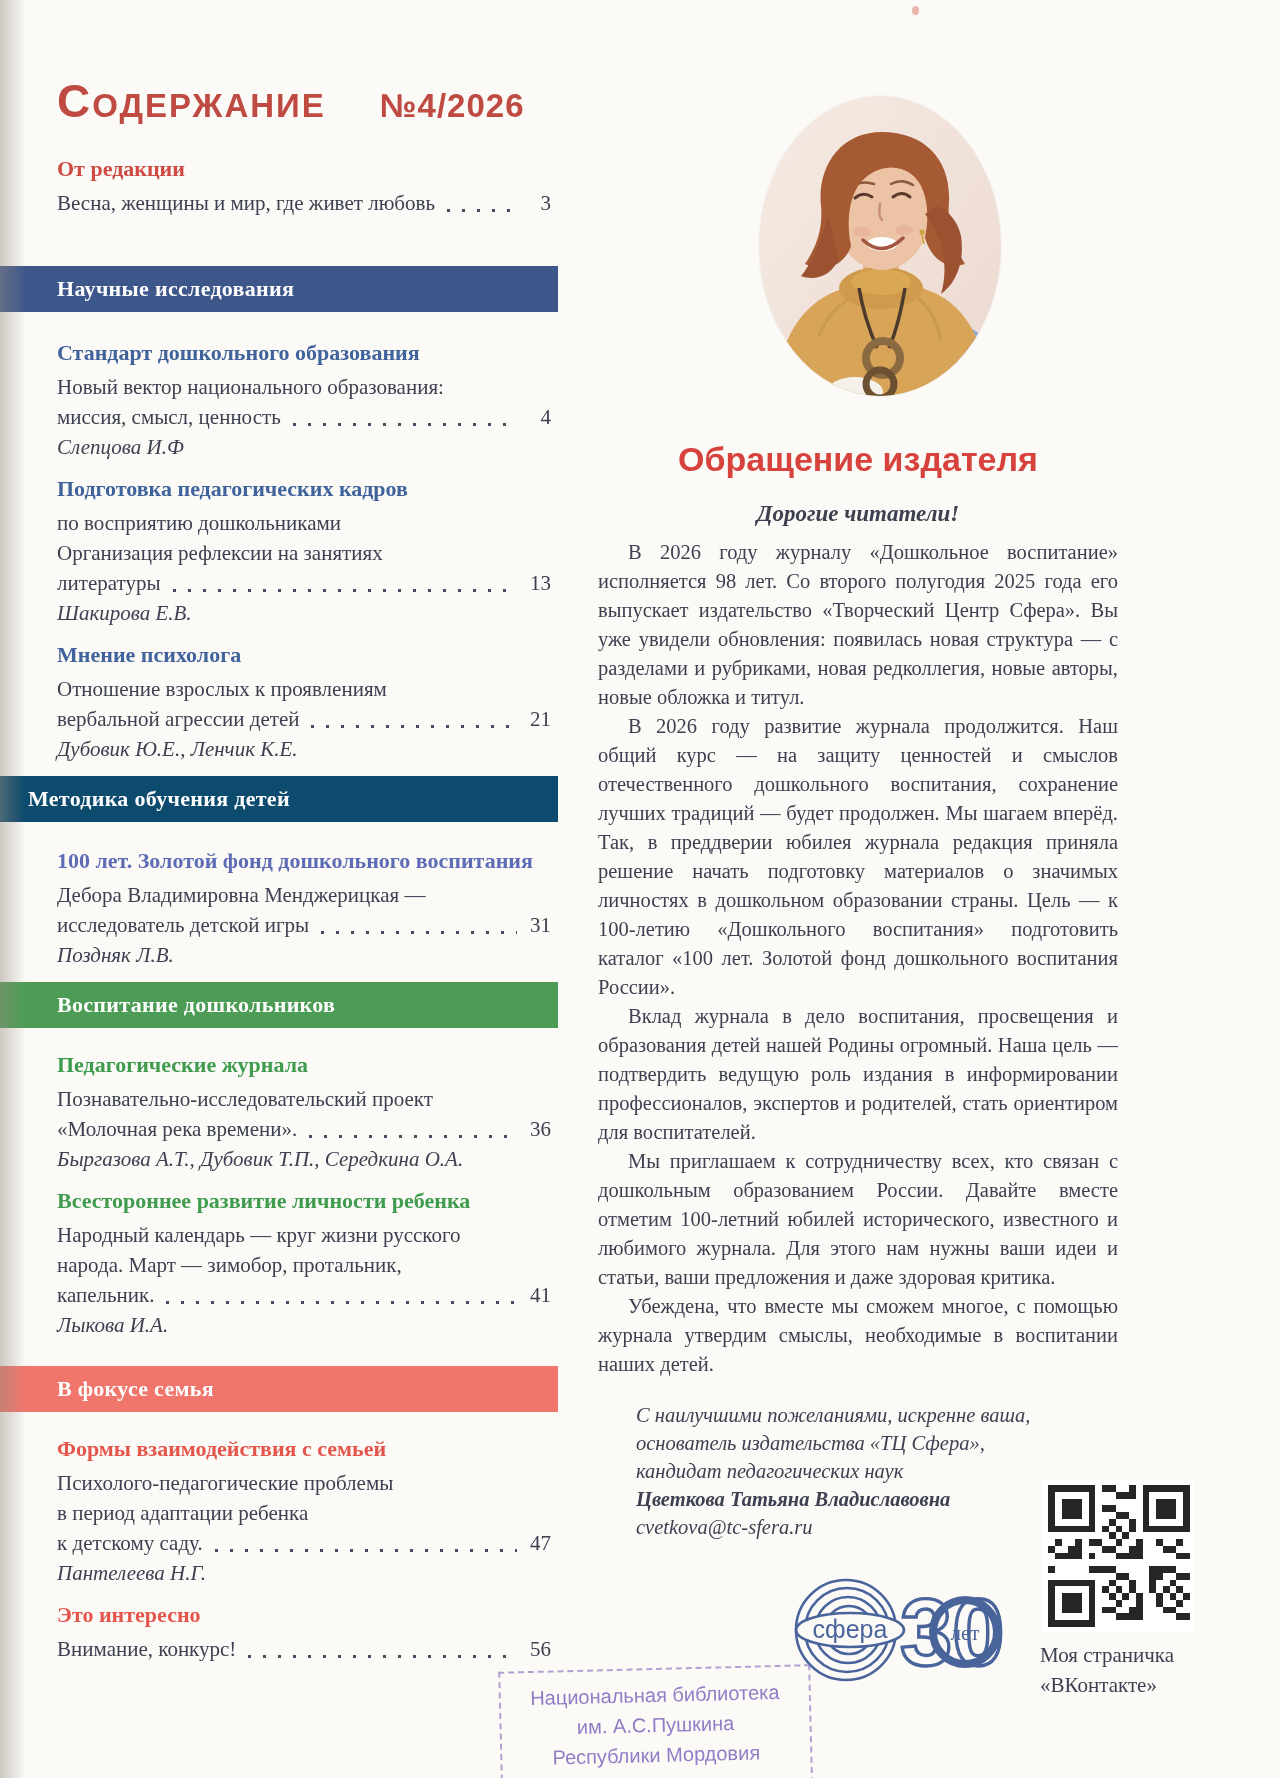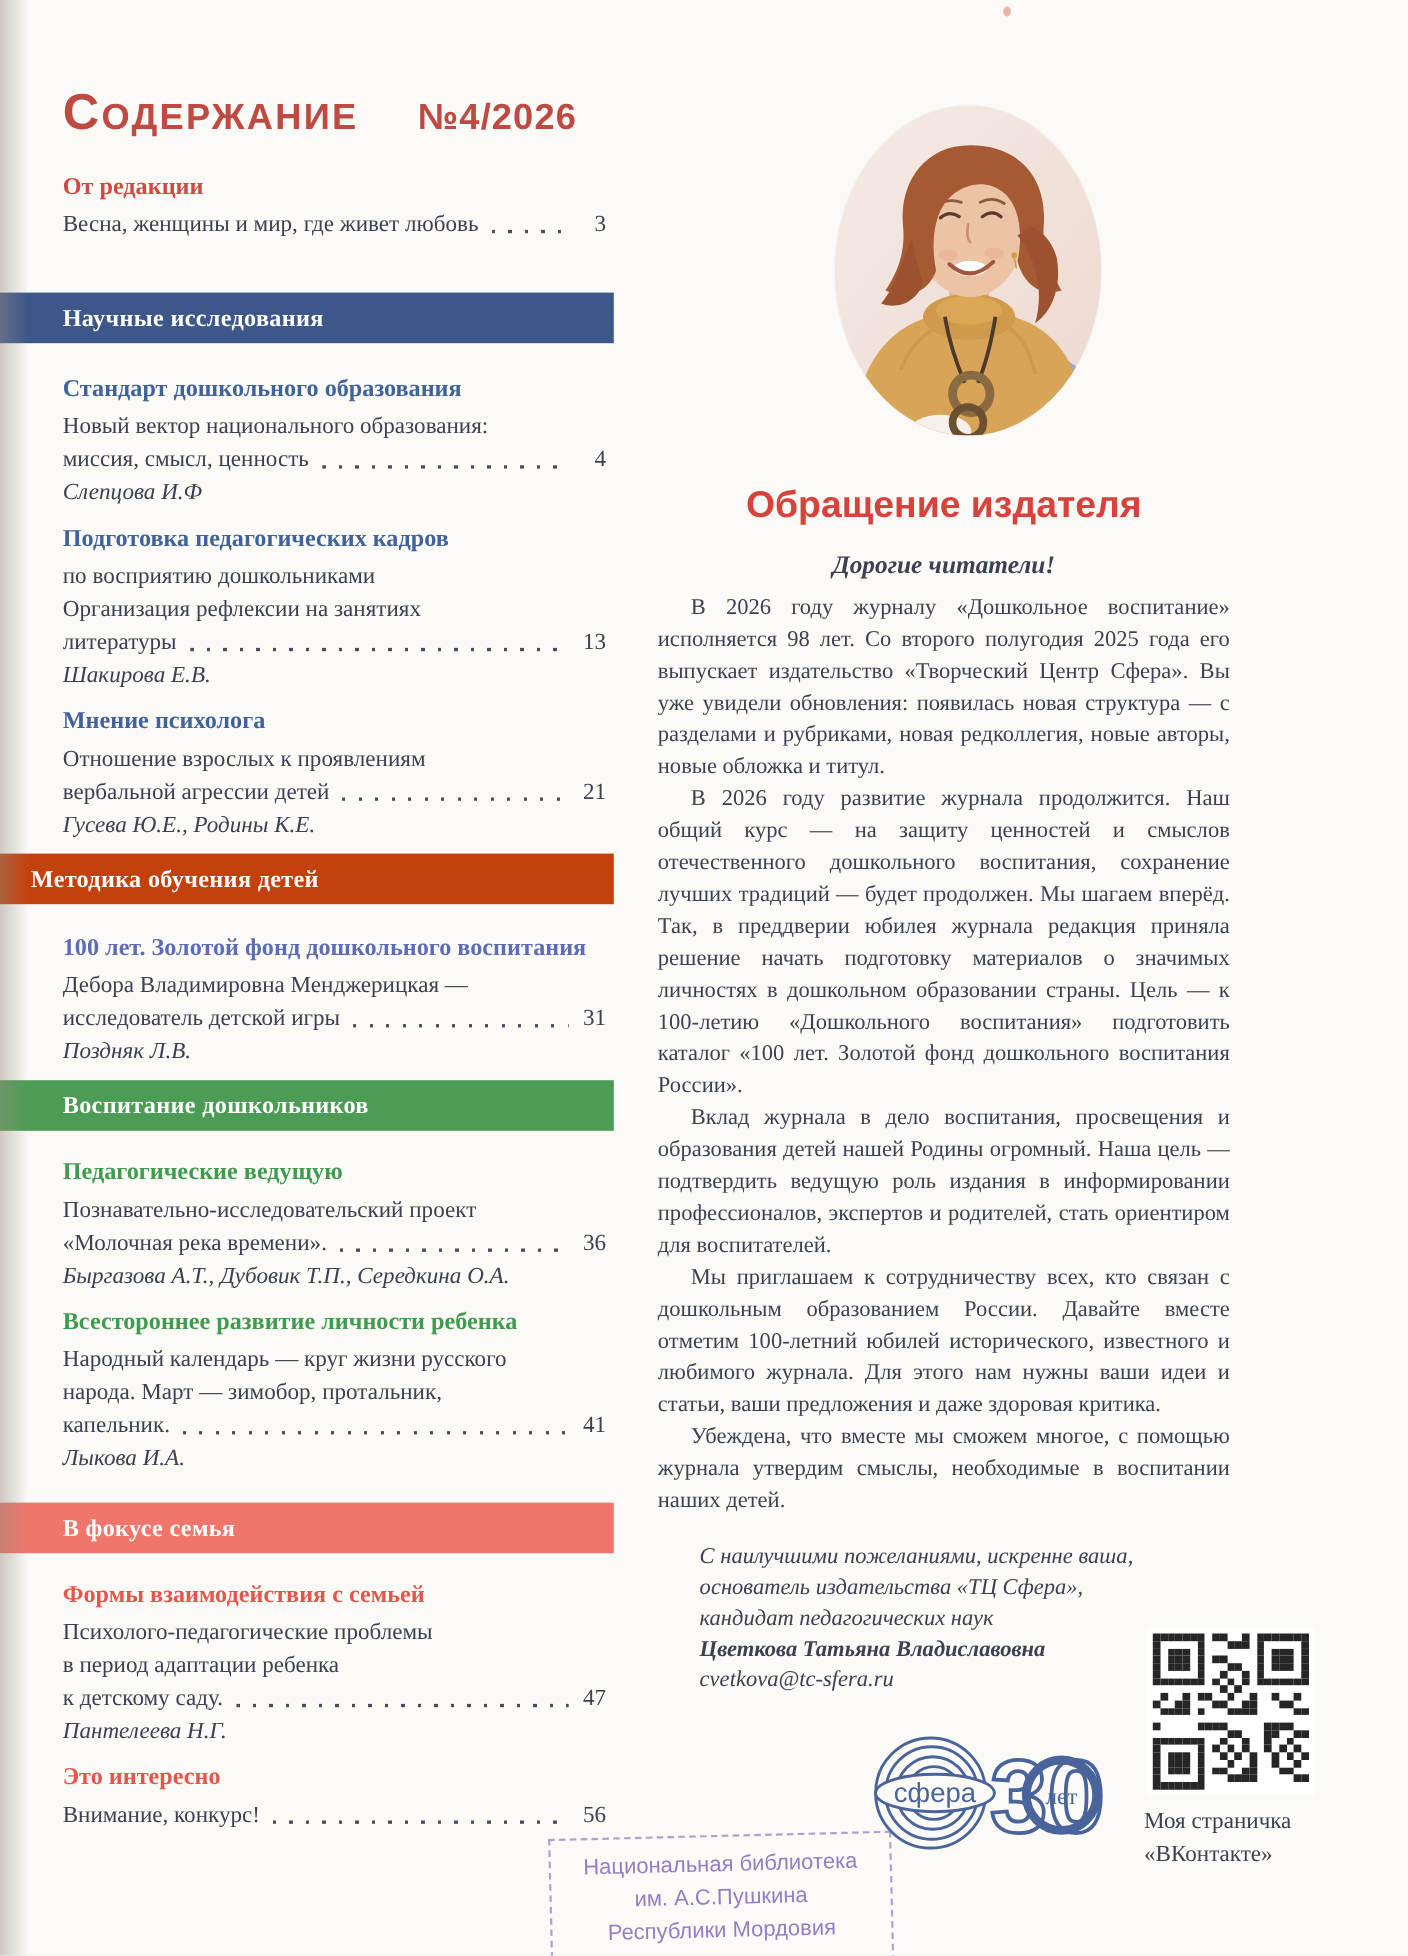--- a/index.html
+++ b/index.html
@@ -13,21 +13,21 @@
   .toc{position:absolute;left:0;top:0;width:558px;color:#3c4050;}
   .toc-title-row{display:flex;align-items:baseline;margin:74px 0 0 57px;color:#bf4a42;
     font-family:"Liberation Sans",sans-serif;font-weight:bold;}
   .toc-title{display:inline-block;font-size:33px;letter-spacing:2px;text-transform:uppercase;}
   .toc-title::first-letter{font-size:46px;}
   .toc-issue{margin-left:54px;font-size:33px;letter-spacing:1px;}
   .rubric-red{margin:26px 0 0 57px;font-size:22px;font-weight:bold;color:#ce4a43;line-height:30px;}
   .banner{width:558px;height:46px;box-sizing:border-box;display:flex;align-items:center;
     padding-left:57px;color:#fdfdfd;font-size:22px;font-weight:bold;letter-spacing:.3px;}
   .b-darkblue{background:#3d578b;}
-  .b-periwinkle{background:#c2410c;padding-left:28px;}
+  .b-periwinkle{background:#0c4a6e;padding-left:28px;}
   .b-green{background:#4c9c55;}
   .b-coral{background:#f0766c;}
   .ghead{margin:26px 0 4px 57px;font-size:22px;font-weight:bold;line-height:30px;}
   .ghead.blue{color:#40639c;}
   .ghead.periwinkle{color:#5e6cb6;}
   .ghead.green{color:#3f9b4d;}
   .ghead.coral{color:#e4564c;}
   .entry{margin-left:57px;width:494px;font-size:21px;line-height:30px;}
   .e-line{white-space:nowrap;}
   .e-last{display:flex;align-items:baseline;}
@@ -109,39 +109,39 @@
     </div>
 
     <div class="ghead blue" style="margin-top:10px;">Мнение психолога</div>
     <div class="entry">
       <div class="e-line">Отношение взрослых к проявлениям</div>
       <div class="e-last">
         <span class="e-text">вербальной агрессии детей</span>
         <span class="leader"></span>
         <span class="pg">21</span>
       </div>
-      <div class="e-authors">Гусева Ю.Е., Родины К.Е.</div>
+      <div class="e-authors">Дубовик Ю.Е., Ленчик К.Е.</div>
     </div>
 
     <div class="banner b-periwinkle" style="margin-top:12px;">Методика обучения детей</div>
 
     <div class="ghead periwinkle" style="margin-top:24px;">100 лет. Золотой фонд дошкольного воспитания</div>
     <div class="entry">
       <div class="e-line">Дебора Владимировна Менджерицкая —</div>
       <div class="e-last">
         <span class="e-text">исследователь детской игры</span>
         <span class="leader"></span>
         <span class="pg">31</span>
       </div>
       <div class="e-authors">Поздняк Л.В.</div>
     </div>
 
     <div class="banner b-green" style="margin-top:8px;text-align:right;">Воспитание дошкольников</div>
 
-    <div class="ghead green" style="margin-top:22px;">Педагогические ведущую</div>
+    <div class="ghead green" style="margin-top:22px;">Педагогические журнала</div>
     <div class="entry">
       <div class="e-line">Познавательно-исследовательский проект</div>
       <div class="e-last">
         <span class="e-text">«Молочная река времени».</span>
         <span class="leader"></span>
         <span class="pg">36</span>
       </div>
       <div class="e-authors">Быргазова А.Т., Дубовик Т.П., Середкина О.А.</div>
     </div>
 

